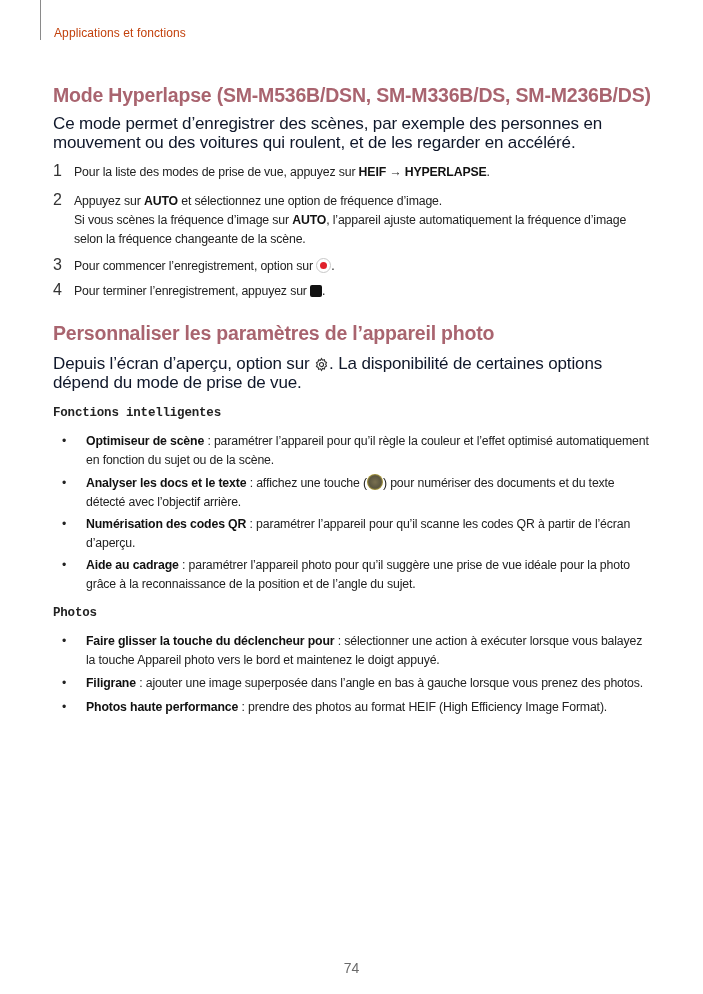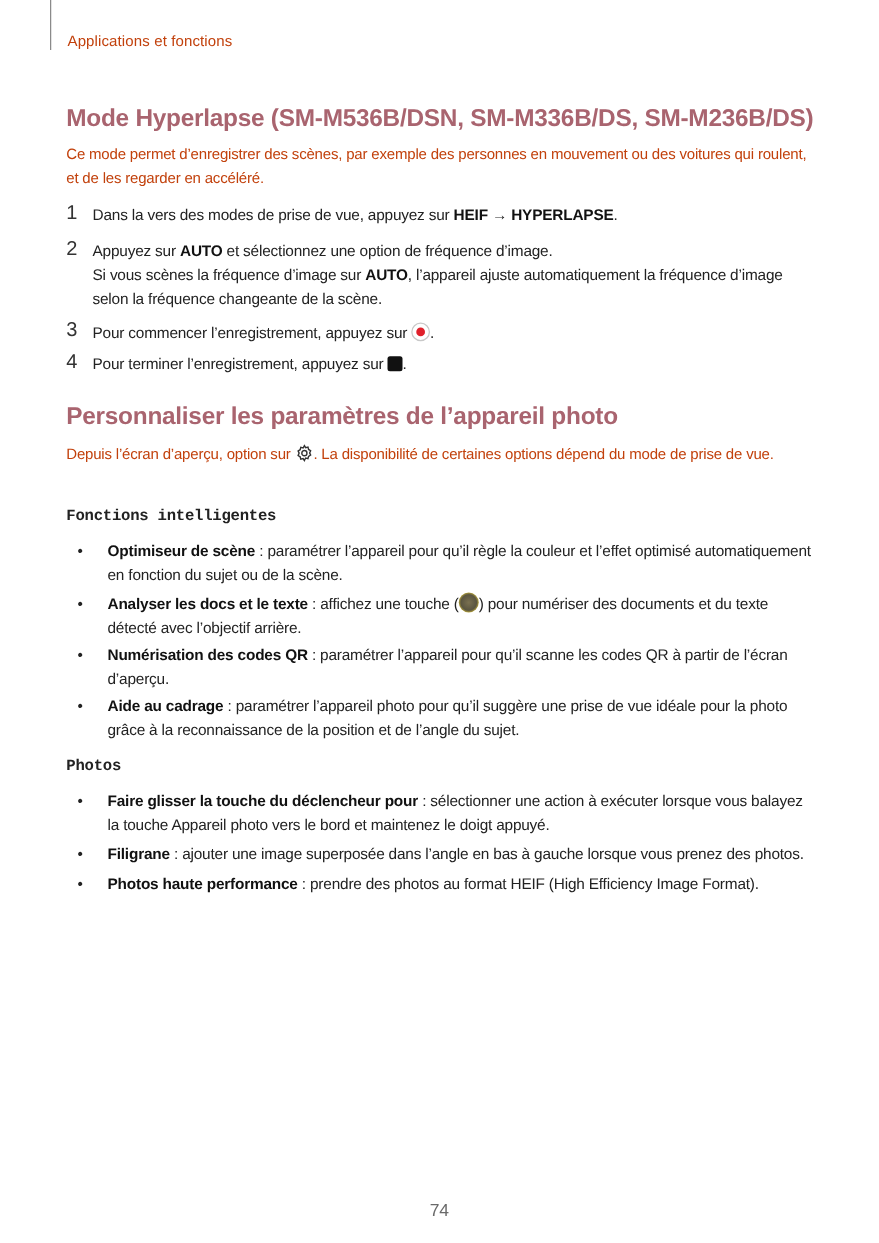--- a/index.html
+++ b/index.html
@@ -6,21 +6,21 @@
     body {
       width: 703px; height: 994px; position: relative; overflow: hidden;
       font-family: "Liberation Sans", sans-serif; color: #1f1f1f;
     }
     .page-rule { position: absolute; left: 40px; top: 0; width: 1px; height: 40px; background: #8a8a8a; }
     .running-header { position: absolute; left: 54px; top: 26px; font-size: 12px; color: #c2410c; letter-spacing: 0.1px; }
     .h1 {
       position: absolute; left: 53px; color: #a9646f; font-weight: bold;
       font-size: 19.5px; letter-spacing: -0.2px; margin: 0;
     }
-    .para { position: absolute; left: 53px; width: 600px; font-size: 12px; line-height: 19px; color: #c2410c; letter-spacing: -0.15px; }
+    .para { position: absolute; left: 53px; width: 600px; font-size: 17px; line-height: 19px; color: #0f172a; letter-spacing: -0.15px; }
     .step { position: absolute; left: 53px; width: 600px; font-size: 12.3px; line-height: 19px; color: #222; letter-spacing: -0.15px; }
     .step .num { position: absolute; left: 0; top: -2px; font-size: 16px; color: #333; }
     .step .txt { margin-left: 21px; display: block; }
     b { font-weight: bold; color: #111; }
     .subhead { position: absolute; left: 53px; font-size: 12.5px; font-weight: bold; color: #222; letter-spacing: -0.2px; font-family: Liberation Mono, monospace; }
     .bullet { position: absolute; left: 62px; width: 590px; font-size: 12.3px; line-height: 19px; color: #222; letter-spacing: -0.15px; }
     .bullet .dot { position: absolute; left: 0; top: 0; }
     .bullet .txt { display: block; margin-left: 24px; }
     .rec-icon {
       display: inline-block; width: 15px; height: 15px; border-radius: 50%;
@@ -44,31 +44,31 @@
 <body>
 
 <div class="page-rule"></div>
 <div class="running-header">Applications et fonctions</div>
 
 <h1 class="h1" style="top:84px;">Mode Hyperlapse (SM-M536B/DSN, SM-M336B/DS, SM-M236B/DS)</h1>
 <div class="para" style="top:114px;">Ce mode permet d’enregistrer des scènes, par exemple des personnes en mouvement ou des voitures qui roulent, et de les regarder en accéléré.</div>
 
 <div class="step" style="top:163px;">
   <span class="num">1</span>
-  <span class="txt"><span>Dans la vers des modes de prise de vue, appuyez sur </span><b>HEIF</b><span> → </span><b>HYPERLAPSE</b><span>.</span></span>
+  <span class="txt"><span>Pour la liste des modes de prise de vue, appuyez sur </span><b>HEIF</b><span> → </span><b>HYPERLAPSE</b><span>.</span></span>
 </div>
 
 <div class="step" style="top:192px;">
   <span class="num">2</span>
   <span class="txt"><span>Appuyez sur </span><b>AUTO</b><span> et sélectionnez une option de fréquence d’image.</span><br><span>Si vous scènes la fréquence d’image sur </span><b>AUTO</b><span>, l’appareil ajuste automatiquement la fréquence d’image selon la fréquence changeante de la scène.</span></span>
 </div>
 
 <div class="step" style="top:257px;">
   <span class="num">3</span>
-  <span class="txt"><span>Pour commencer l’enregistrement, appuyez sur </span><span class="rec-icon"></span><span>.</span></span>
+  <span class="txt"><span>Pour commencer l’enregistrement, option sur </span><span class="rec-icon"></span><span>.</span></span>
 </div>
 
 <div class="step" style="top:282px;">
   <span class="num">4</span>
   <span class="txt"><span>Pour terminer l’enregistrement, appuyez sur </span><span class="stop-icon"></span><span>.</span></span>
 </div>
 
 <h1 class="h1" style="top:322px;">Personnaliser les paramètres de l’appareil photo</h1>
 <div class="para" style="top:354px;">
   <span>Depuis l’écran d’aperçu, option sur </span><svg class="gear-icon" viewBox="0 0 24 24">

